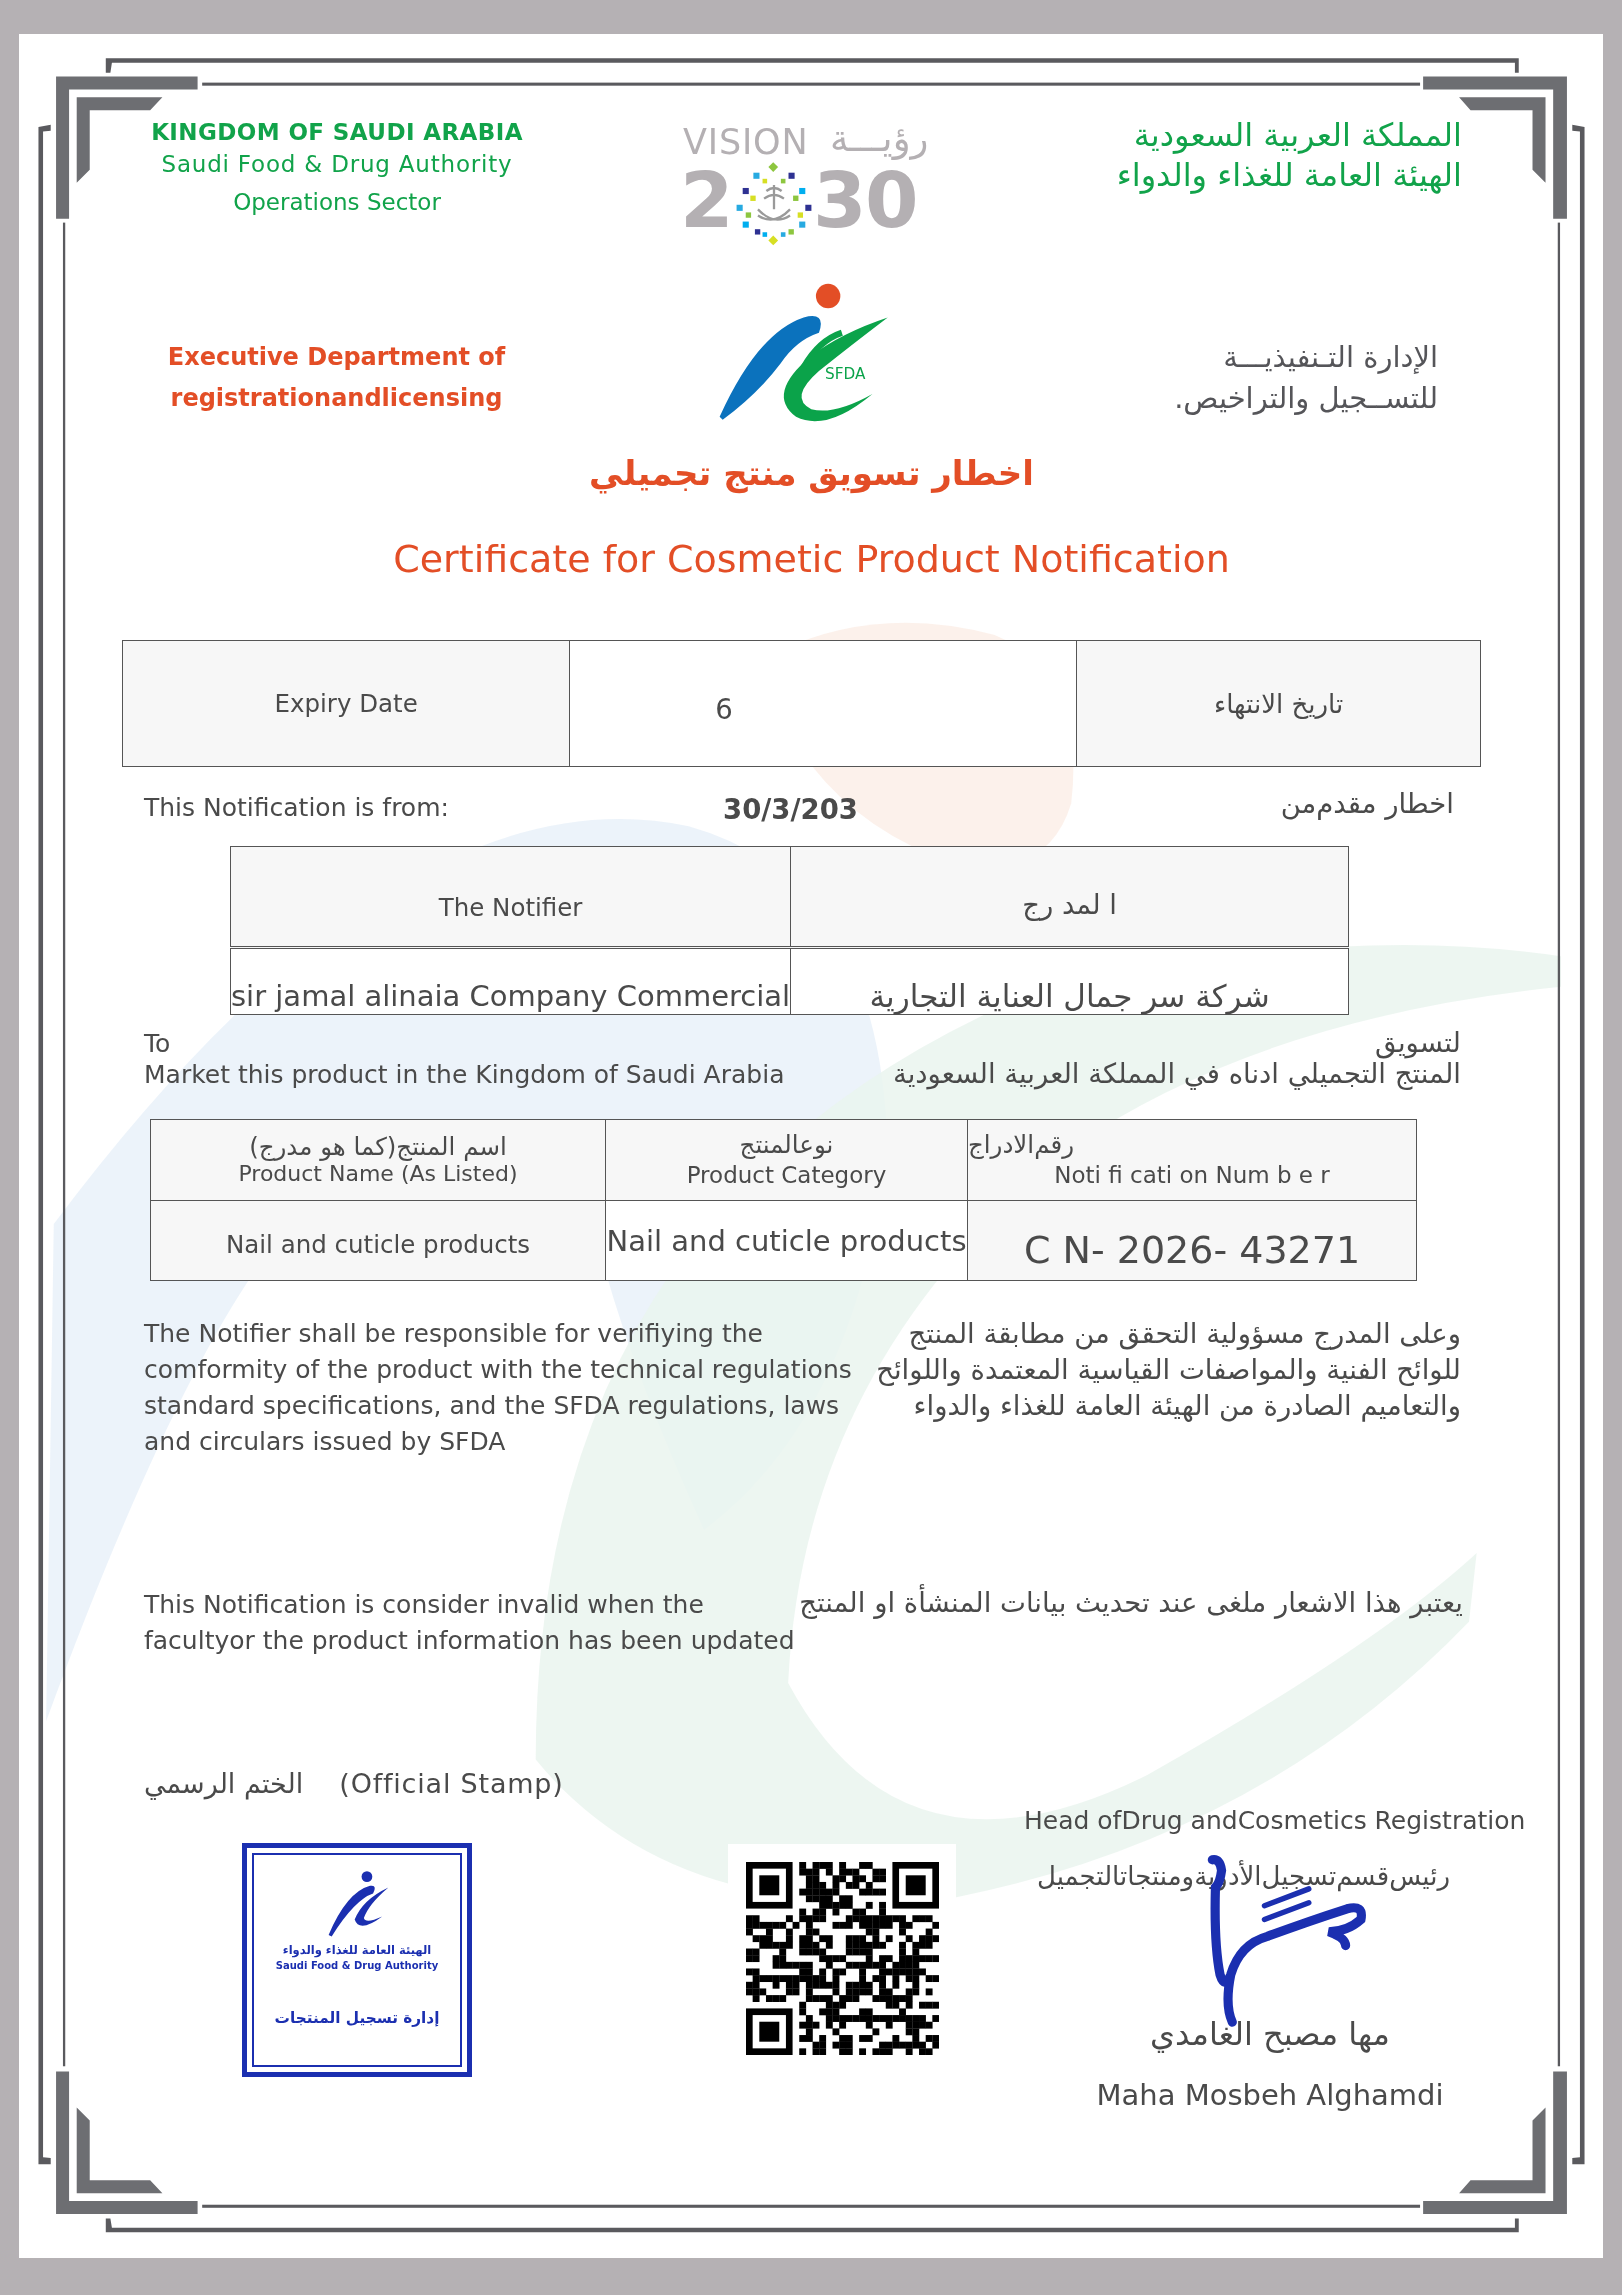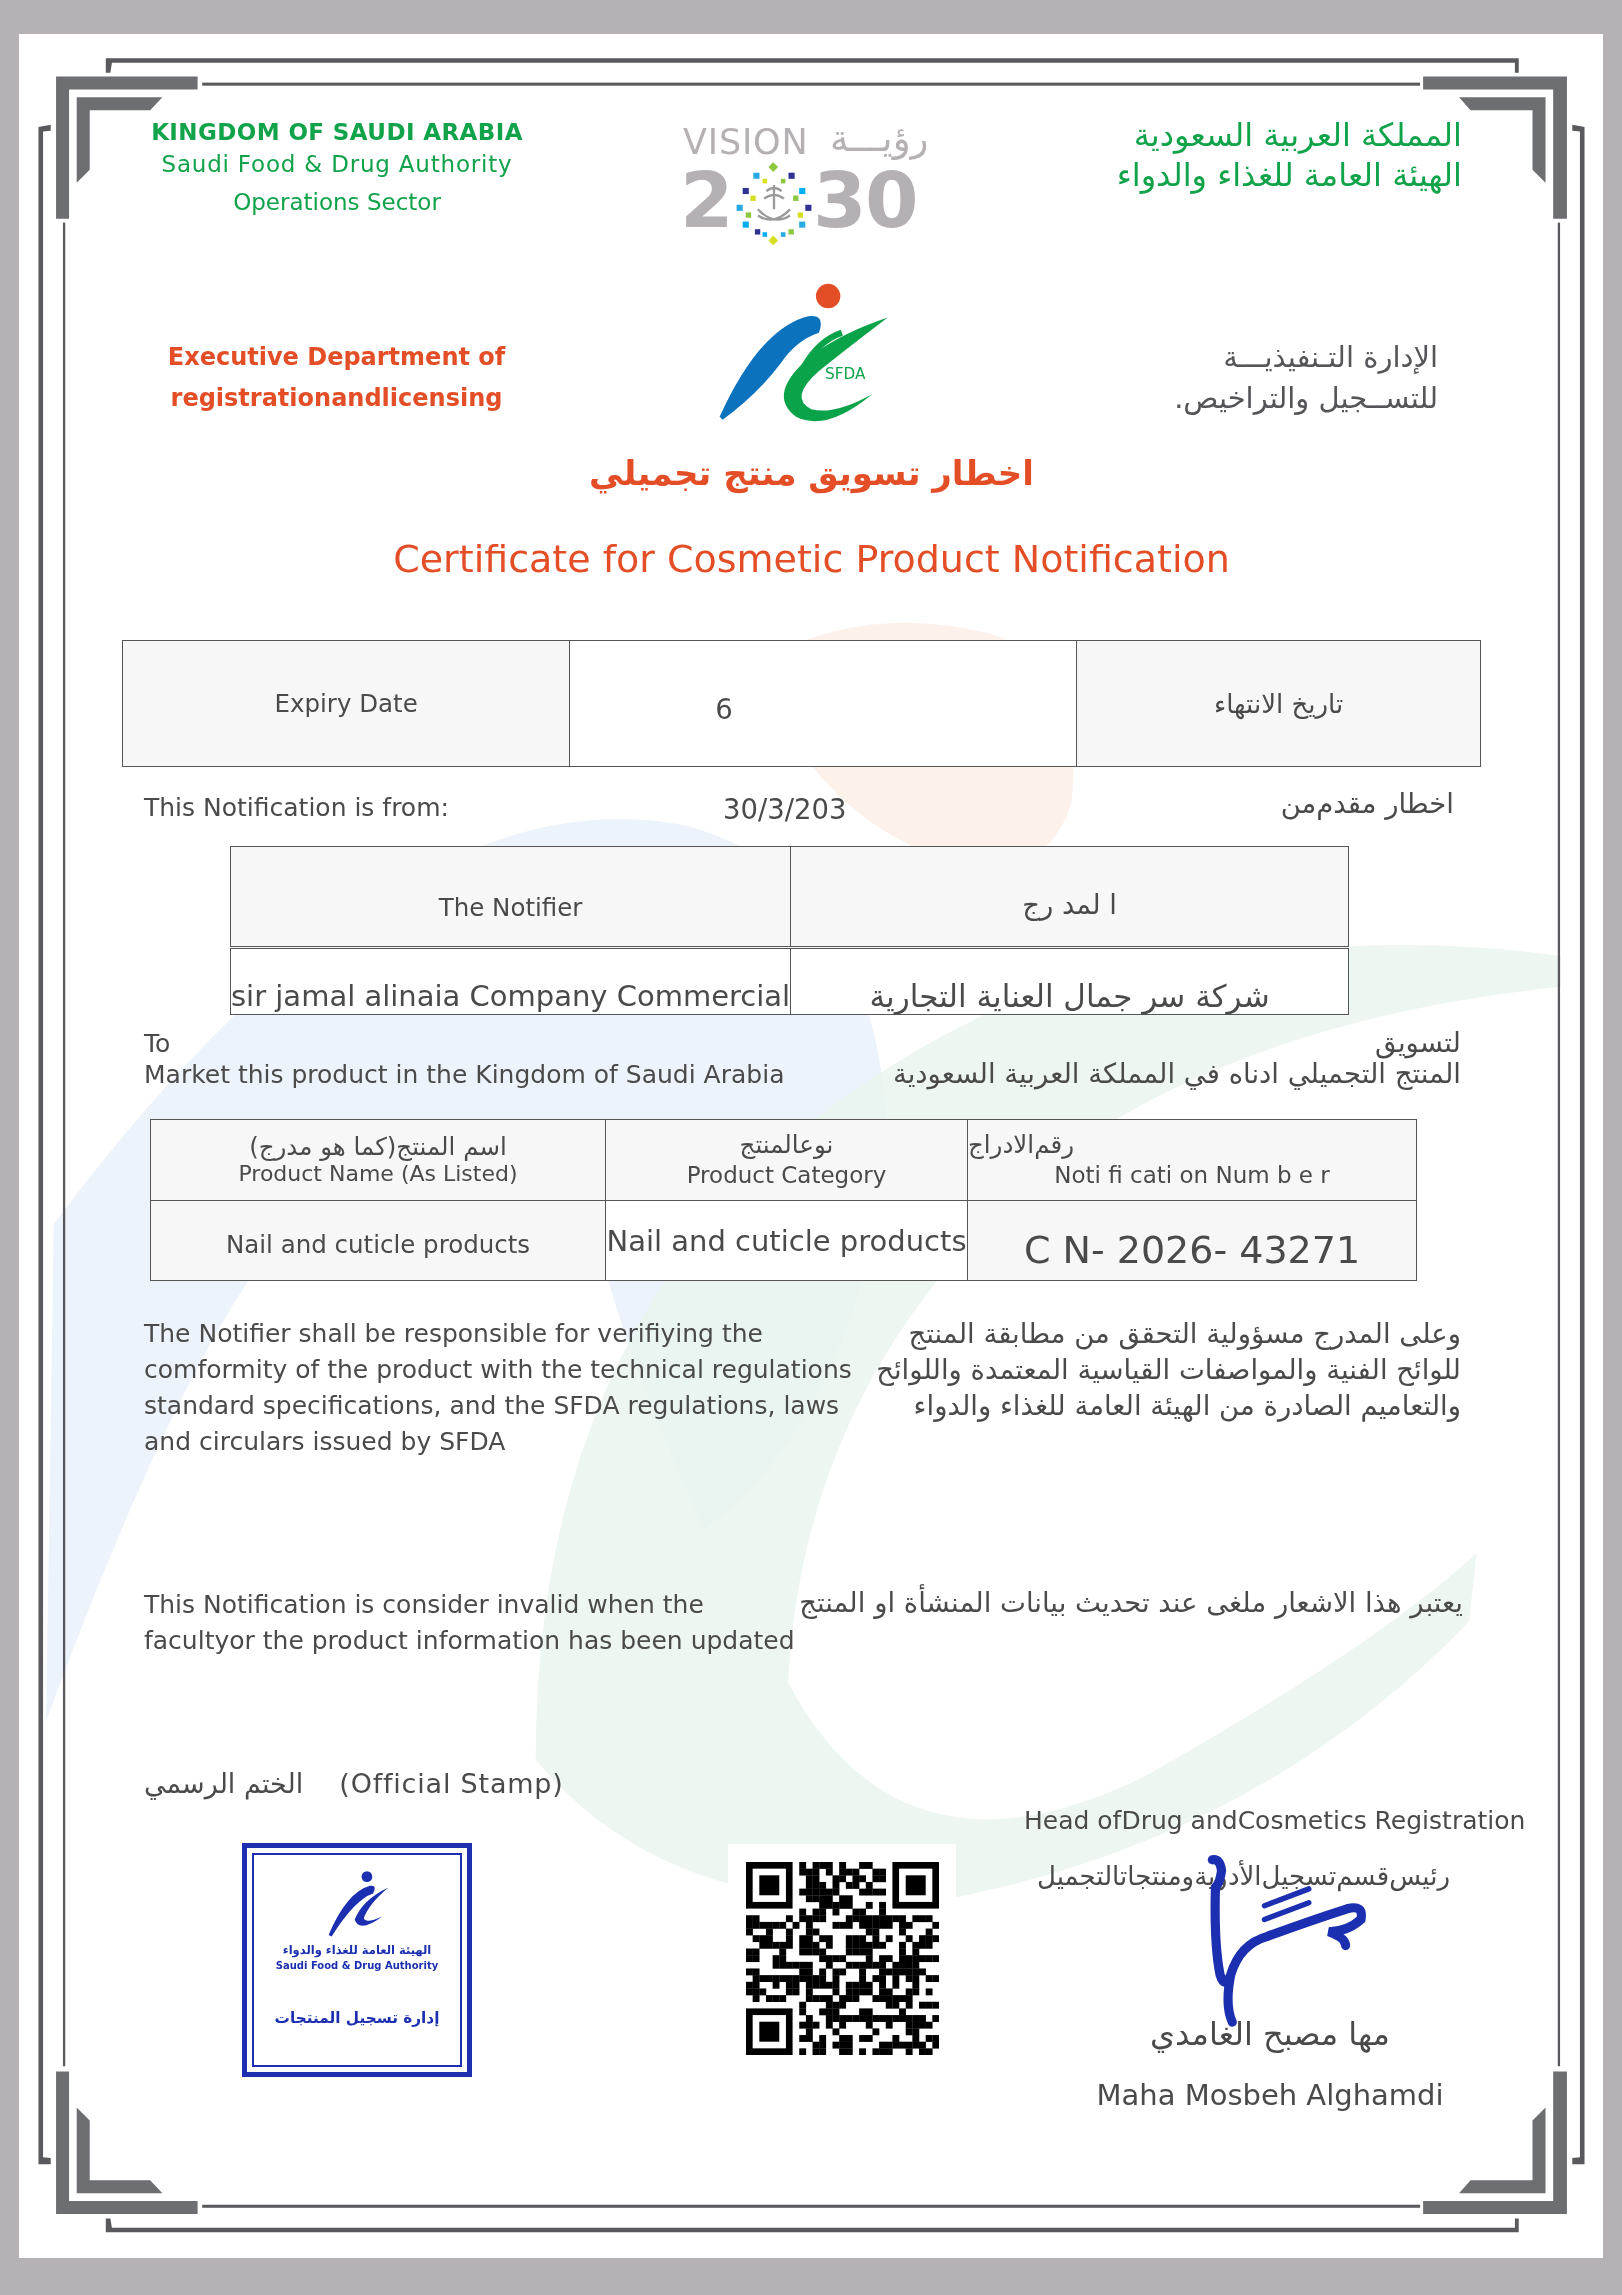--- a/index.html
+++ b/index.html
@@ -131,21 +131,21 @@
   <tbody>
   <tr>
     <td class="shade" style="font-size:24.5px;">Expiry Date</td>
     <td class="white" style="font-size:27.5px;padding-top:10.7px;text-align:left;padding-left:145px;border-left:0.8px solid #bbb;">6</td>
     <td class="shade rtl" style="text-align:center;font-size:26px;">تاريخ الانتهاء</td>
   </tr>
 </tbody>
   </table>
 
 <div class="abs txt" style="left:144px;top:793px;font-size:25px;color:#4a4a4a;">This Notification is from:</div>
-<div class="abs txt" style="left:723px;top:793px;font-size:27.5px;color:#4a4a4a;">30/3/203</div>
+<div class="abs txt" style="left:723px;top:793px;font-size:27.5px;color:#4a4a4a;font-weight:bold;">30/3/203</div>
 <div class="abs txt" style="left:723px;top:854px;font-size:27.5px;color:#4a4a4a;">1</div>
 <div class="abs txt rtl" style="left:1148px;top:787px;width:306px;font-size:27.5px;color:#4a4a4a;">اخطار مقدم‌من</div>
 
 <table class="grid" style="left:230px;top:846px;width:1119px;height:159px;">
   <tbody>
       <tr>
     <td class="shade" style="width:559px;height:77px;font-size:24.5px;padding-top:22px;border-bottom:3.1px double #555;">The Notifier</td>
     <td class="shade rtl" style="text-align:center;font-size:27.5px;padding-top:15.3px;border-bottom:3.1px double #555;">ا لمد رج</td>
   </tr>
   <tr>

